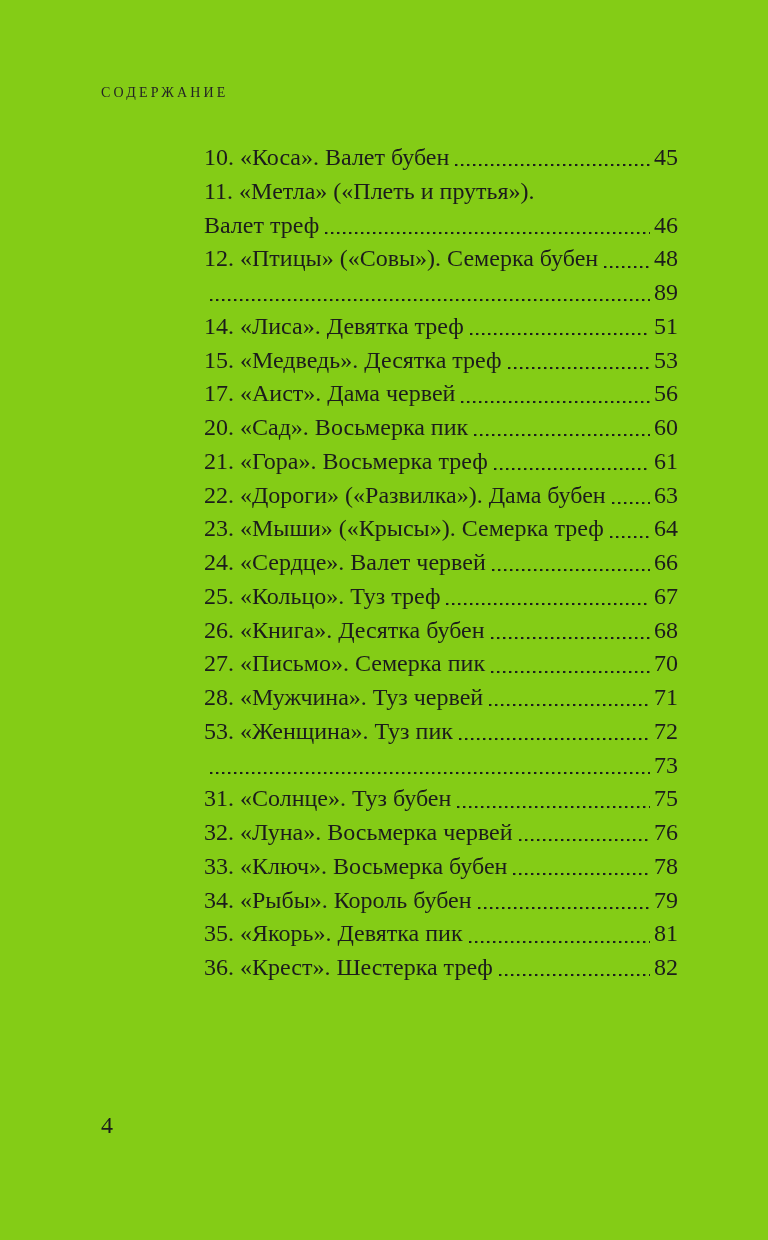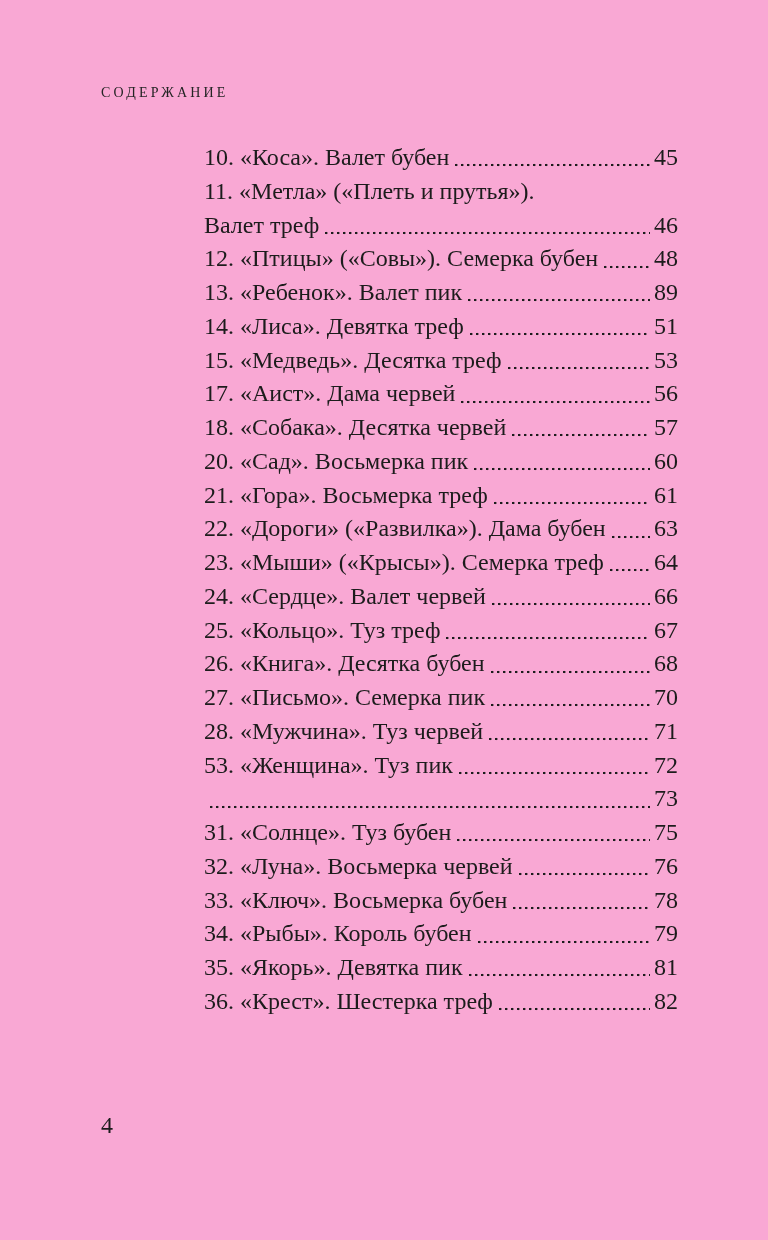--- a/index.html
+++ b/index.html
@@ -10,21 +10,21 @@
   body {
     width: 768px;
     height: 1240px;
     font-family: "Liberation Serif", "DejaVu Serif", serif;
     color: #1c1c1c;
   }
   .page {
     position: relative;
     width: 768px;
     height: 1240px;
-    background: #f9a8d4;
+    background: #84cc16;
     overflow: hidden;
   }
   .toc-header {
     position: absolute;
     left: 101px;
     top: 85px;
     font-size: 14px;
     letter-spacing: 3.2px;
     color: #242424;
     white-space: nowrap;
@@ -88,43 +88,37 @@
         <span class="t">Валет треф</span>
         <span class="leader"></span>
         <span class="pg">46</span>
       </div>
       <div class="toc-line">
         <span class="t">12. «Птицы» («Совы»). Семерка бубен</span>
         <span class="leader"></span>
         <span class="pg">48</span>
       </div>
       <div class="toc-line">
-        <span class="t">13. «Ребенок». Валет пик</span>
         <span class="leader"></span>
         <span class="pg">89</span>
       </div>
       <div class="toc-line">
         <span class="t">14. «Лиса». Девятка треф</span>
         <span class="leader"></span>
         <span class="pg">51</span>
       </div>
       <div class="toc-line">
         <span class="t">15. «Медведь». Десятка треф</span>
         <span class="leader"></span>
         <span class="pg">53</span>
       </div>
       <div class="toc-line">
         <span class="t">17. «Аист». Дама червей</span>
         <span class="leader"></span>
         <span class="pg">56</span>
-      </div>
-      <div class="toc-line">
-        <span class="t">18. «Собака». Десятка червей</span>
-        <span class="leader"></span>
-        <span class="pg">57</span>
       </div>
       <div class="toc-line">
         <span class="t">20. «Сад». Восьмерка пик</span>
         <span class="leader"></span>
         <span class="pg">60</span>
       </div>
       <div class="toc-line">
         <span class="t">21. «Гора». Восьмерка треф</span>
         <span class="leader"></span>
         <span class="pg">61</span>

